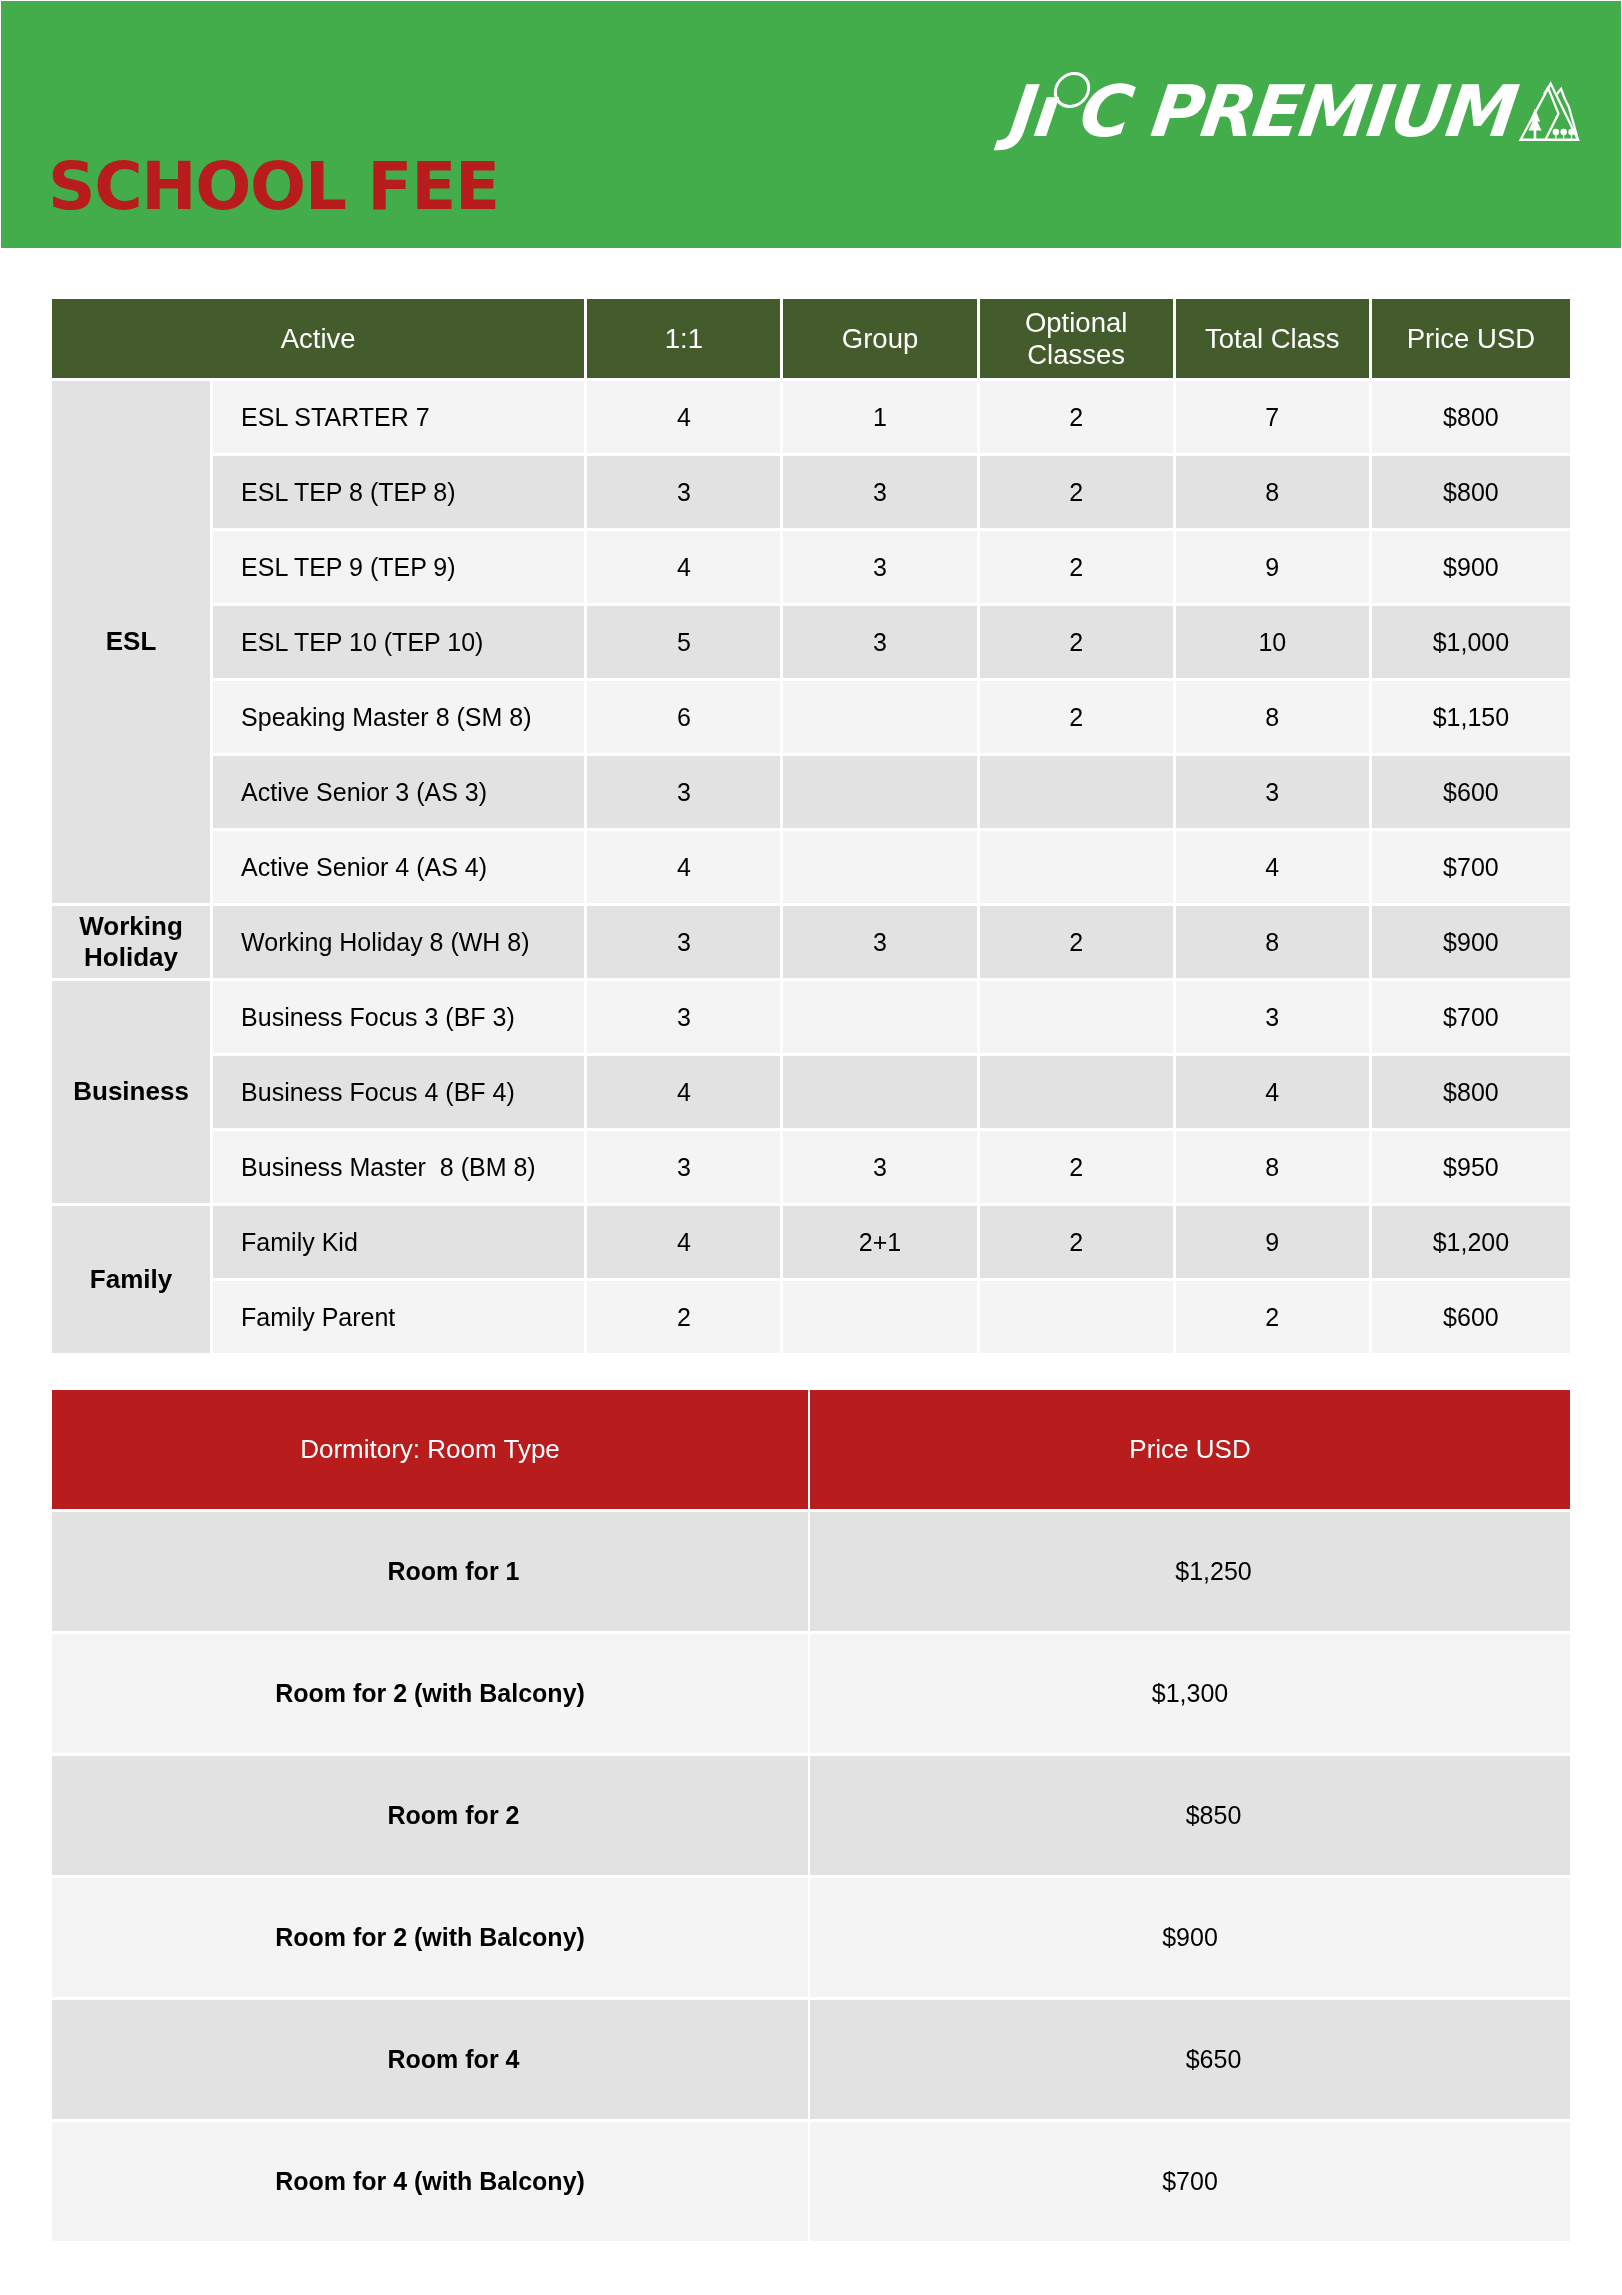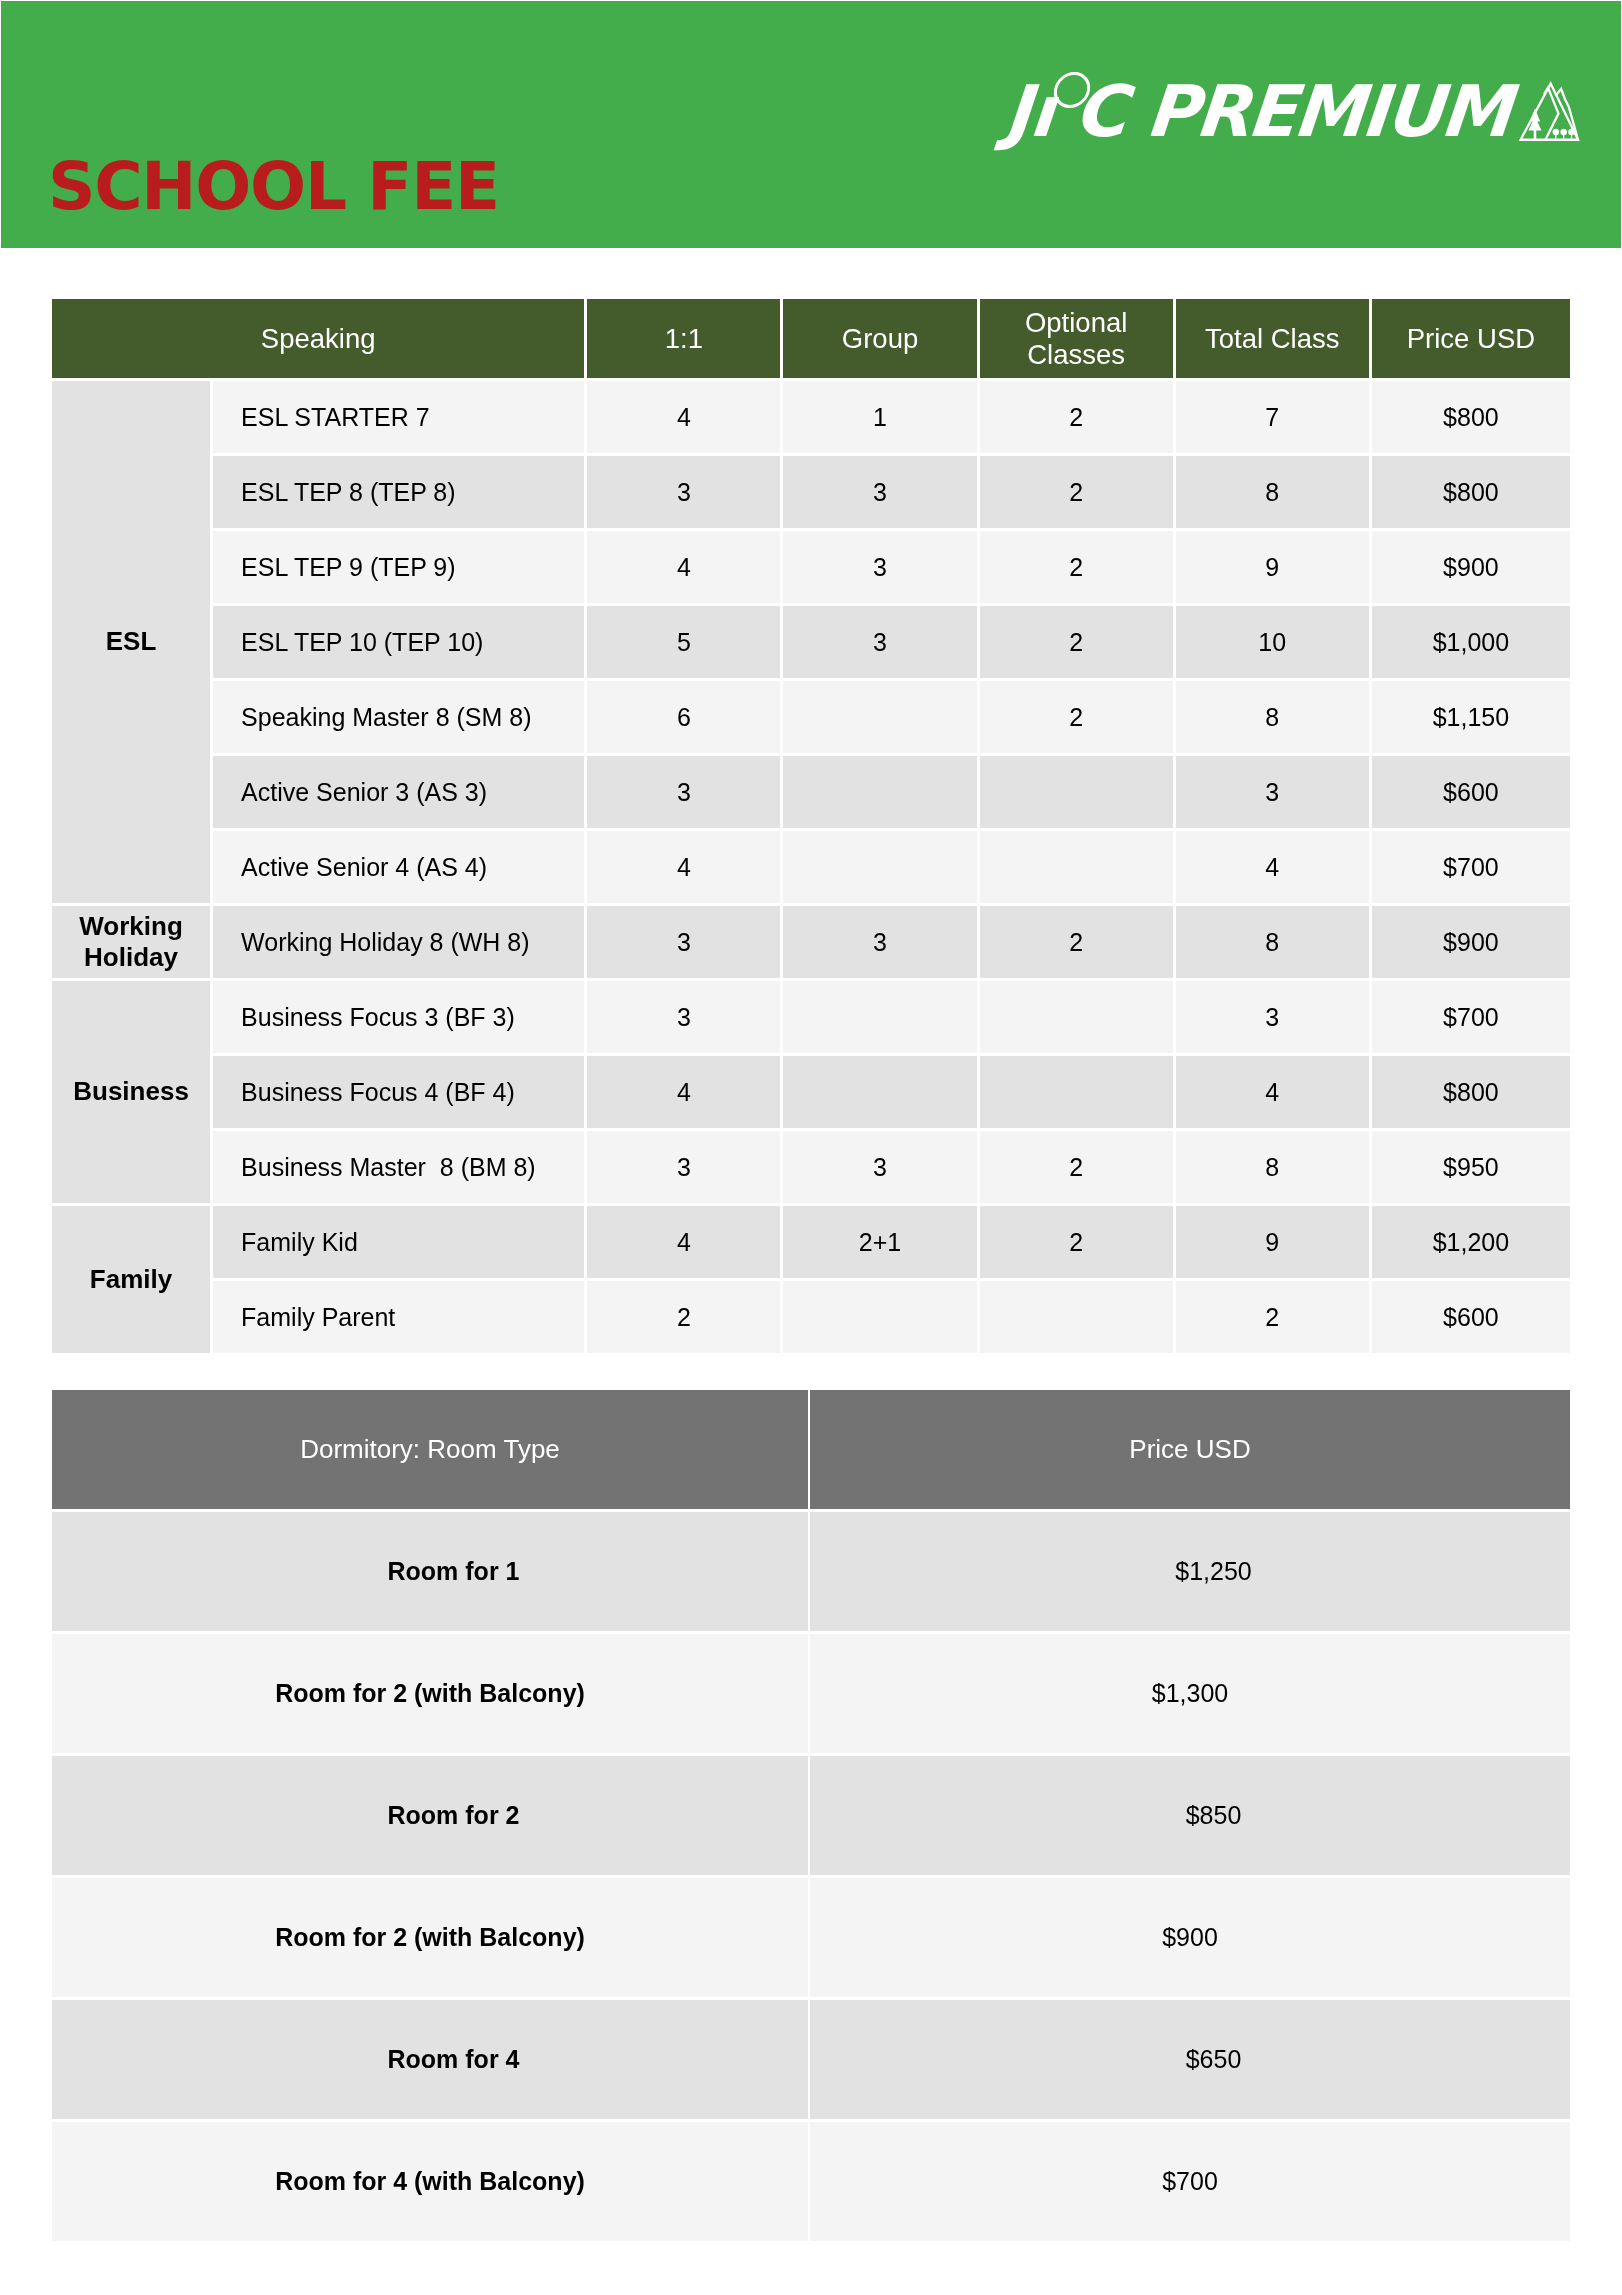--- a/index.html
+++ b/index.html
@@ -23,21 +23,21 @@
   table.fee td { height: 75px; font-size: 25px; border-right: 3.3px solid #fff; border-top: 3.3px solid #fff; }
   table.fee td:last-child { border-right: none; }
   table.fee tr.light td.val, table.fee tr.light td.prog { background: #F4F4F4; }
   table.fee tr.dark td.val, table.fee tr.dark td.prog { background: #E2E2E2; }
   table.fee td.cat { background: #E2E2E2; font-weight: 700; font-size: 26px; line-height: 1.2; }
   table.fee td.prog { text-align: left; padding-left: 28px; }
   table.fee tbody tr:first-child td { border-top: 3.9px solid #fff; }
 
   table.dorm { position: absolute; left: 52px; top: 1390px; width: 1518px; border-collapse: separate; border-spacing: 0; table-layout: fixed; }
   table.dorm th, table.dorm td { text-align: center; vertical-align: middle; padding: 0; box-sizing: border-box; }
-  table.dorm th { background: #737373; color: #fff; font-weight: 400; font-size: 26px; height: 119px; border-right: 2.6px solid #fff; }
+  table.dorm th { background: #b91c1c; color: #fff; font-weight: 400; font-size: 26px; height: 119px; border-right: 2.6px solid #fff; }
   table.dorm th:last-child, table.dorm td:last-child { border-right: none; }
   table.dorm td { height: 122px; border-top: 3.3px solid #fff; border-right: 2.6px solid #fff; font-size: 25px; }
   table.dorm td.room { font-weight: 700; }
   table.dorm tr.light td { background: #F4F4F4; }
   table.dorm tr.dark td { background: #E2E2E2; padding-left: 47px; }
 </style>
 </head>
 <body>
 
 <div class="band"></div>
@@ -71,21 +71,21 @@
     <col style="width:161px">
       <col style="width:374px">
       <col style="width:196px">
       <col style="width:196px">
       <col style="width:196px">
       <col style="width:196px">
       <col style="width:198px">
   </colgroup>
   <thead>
     <tr>
-      <th colspan="2">Speaking</th>
+      <th colspan="2">Active</th>
       <th>1:1</th>
       <th>Group</th>
       <th><span id="opt-hdr" style="display: inline-block; width: 131px;">Optional Classes</span></th>
       <th>Total Class</th>
       <th>Price USD</th>
     </tr>
   </thead>
   <tbody>
 
     <tr class="light">

